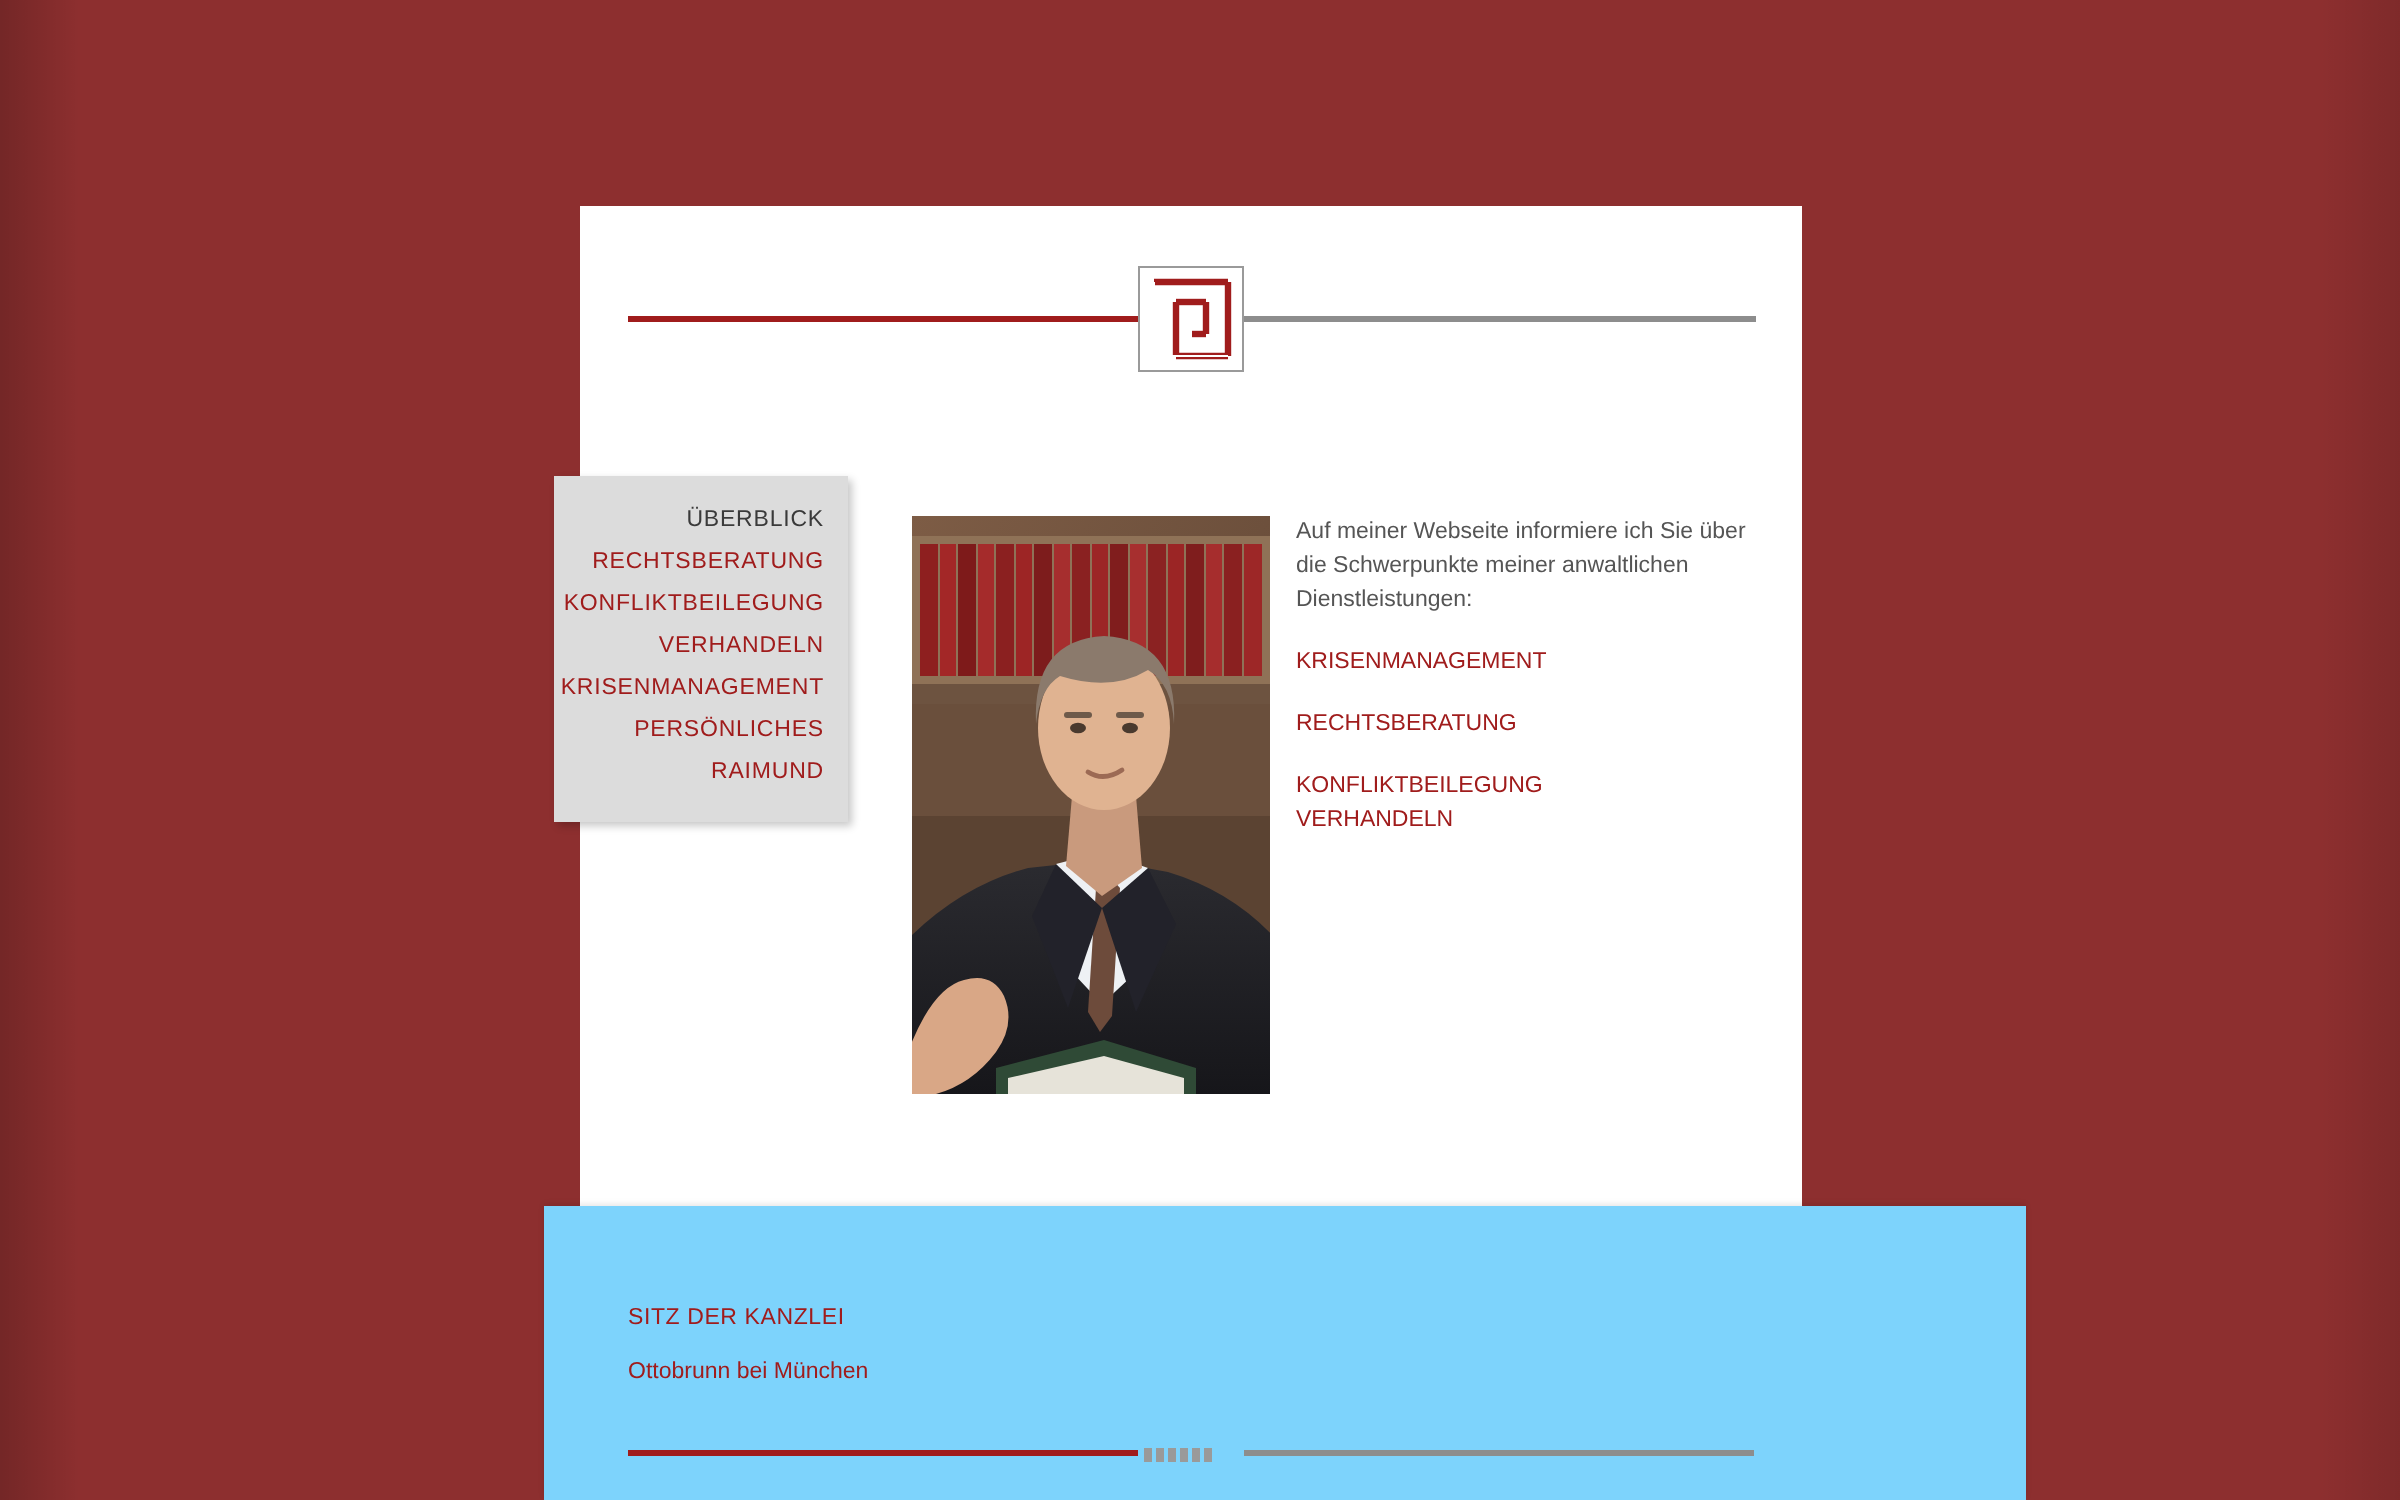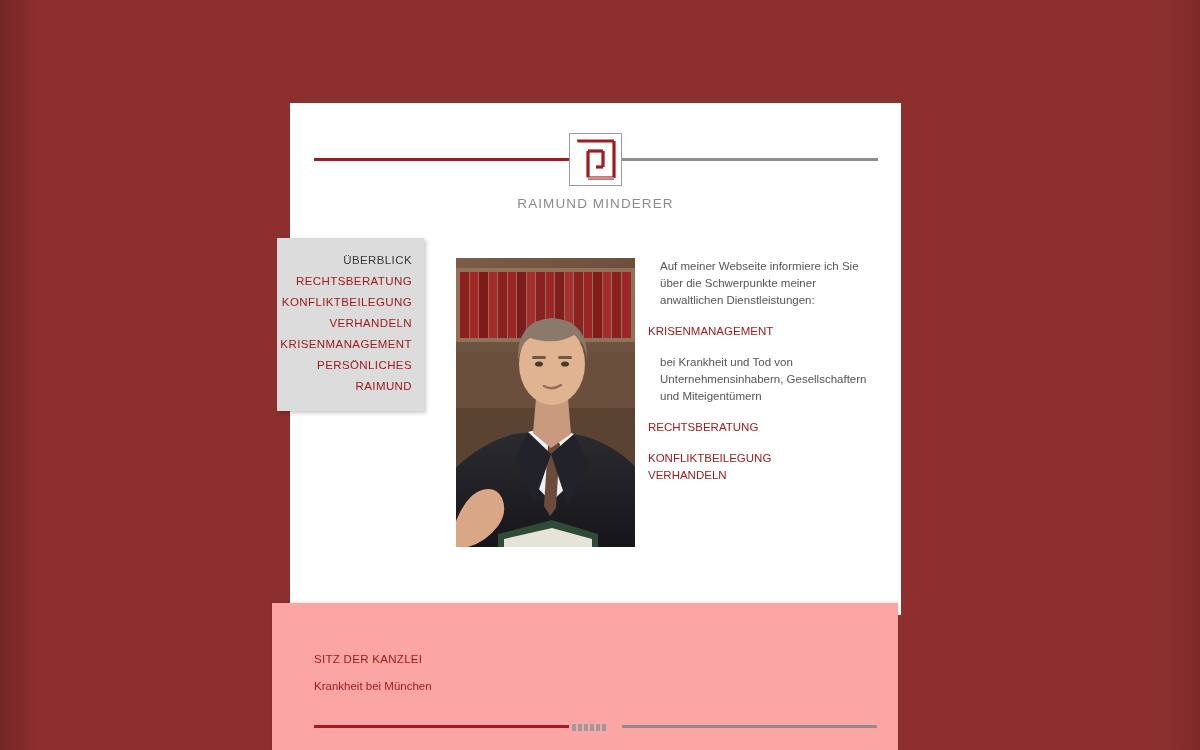--- a/index.html
+++ b/index.html
@@ -118,40 +118,40 @@
 
   .copy {
     position: absolute;
     left: 192px;
     top: 0;
     width: 232px;
     color: #555555;
     font-size: 11.5px;
     line-height: 17px;
   }
-  .copy p { margin: 0 0 14px 12px; }
+  .copy p { margin: 0 0 14px 0; }
   .copy .hl {
     color: #a01c1c;
     margin: 0 0 14px 0;
     line-height: 17px;
   }
   .copy .hl-tight {
     color: #a01c1c;
     margin: 0;
     line-height: 17px;
   }
 
   
   .footer {
     position: absolute;
     left: 272px;
     top: 603px;
-    width: 626px;
+    width: 741px;
     height: 147px;
-    background: #fca5a5;
+    background: #7dd3fc;
     box-shadow: 0 -1px 3px rgba(0,0,0,0.10);
   }
   .footer-inner {
     position: absolute;
     left: 42px;
     top: 0;
     width: 563px;
   }
   .footer-head {
     position: absolute;
@@ -223,21 +223,20 @@
           <path d="M19 18 H34"></path>
           <path d="M34 18 V34"></path>
           <path d="M34 34 H27"></path>
         </g>
         <g fill="none" stroke="#ffffff" stroke-width="1">
           <path d="M8 8 V45 H45"></path>
         </g>
       </svg>
     </div>
 
-    <div class="company-name">RAIMUND MINDERER</div>
   </div>
 
   <nav class="nav">
     <a class="nav-item active" href="#">ÜBERBLICK</a>
     <a class="nav-item" href="#">RECHTSBERATUNG</a>
     <a class="nav-item" href="#">KONFLIKTBEILEGUNG</a>
     <a class="nav-item" href="#">VERHANDELN</a>
     <a class="nav-item" href="#">KRISENMANAGEMENT</a>
     <a class="nav-item" href="#">PERSÖNLICHES</a>
     <a class="nav-item" href="#">RAIMUND</a>
@@ -308,33 +307,32 @@
         <path d="M-2 268 Q10 236 26 232 Q40 228 46 240 Q52 254 42 268 Q30 284 12 289 L-2 289 Z" fill="#d9a786"></path>
 
         <path d="M42 276 L96 262 L142 276 L142 289 L42 289 Z" fill="#2f4a36"></path>
         <path d="M48 281 L96 270 L136 281 L136 289 L48 289 Z" fill="#e6e3d9"></path>
       </svg>
     </div>
 
     <div class="copy">
       <p>Auf meiner Webseite informiere ich Sie über die Schwerpunkte meiner anwaltlichen Dienstleistungen:</p>
       <p class="hl">KRISENMANAGEMENT</p>
-      <p>bei Krankheit und Tod von Unternehmensinhabern, Gesellschaftern und Miteigentümern</p>
       <p class="hl">RECHTSBERATUNG</p>
       <p class="hl-tight">KONFLIKTBEILEGUNG</p>
       <p class="hl-tight">VERHANDELN</p>
     </div>
 
   </div>
 </div>
 
 <div class="footer">
   <div class="footer-inner">
     <div class="footer-head">SITZ DER KANZLEI</div>
-    <div class="footer-text">Krankheit bei München</div>
+    <div class="footer-text">Ottobrunn bei München</div>
     <div class="footer-rule-left"></div>
     <div class="footer-dots">
       <i></i>
         <i></i>
         <i></i>
         <i></i>
         <i></i>
         <i></i>
     </div>
     <div class="footer-rule-right"></div>

